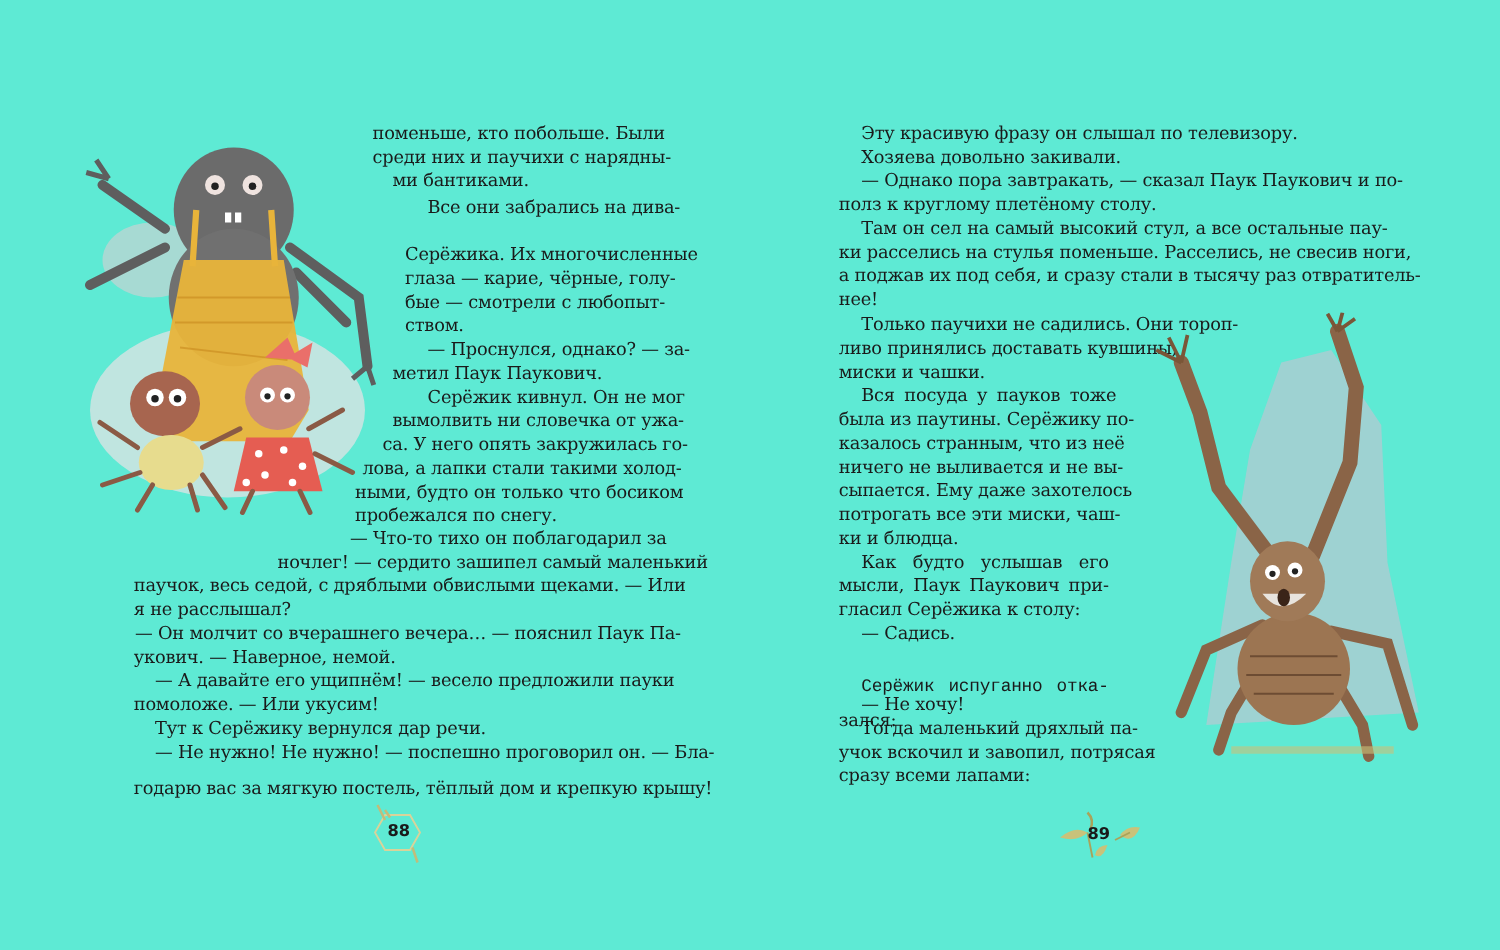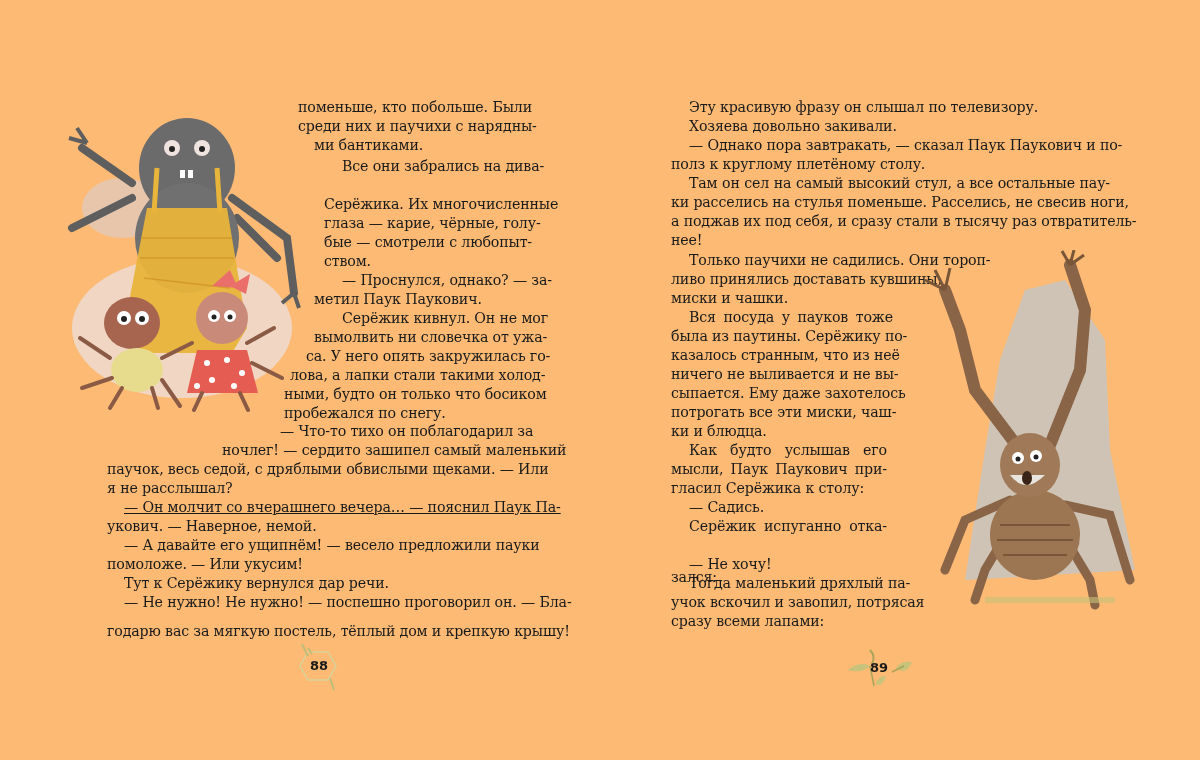--- a/index.html
+++ b/index.html
@@ -1,18 +1,18 @@
 <!DOCTYPE html>
 <html><head>
 <meta charset="utf-8">
 <style>
   html, body { margin: 0; padding: 0; background: #ffffff; }
   body { width: 1200px; height: 760px; position: relative; overflow: hidden;
          font-family: "DejaVu Serif", "Liberation Serif", serif; color: #1a1a1a; }
-  .spread { position: absolute; left: 0; top: 0; width: 1200px; height: 760px; background: #fdba74; }
+  .spread { position: absolute; left: 0; top: 0; width: 1200px; height: 760px; background: #5eead4; }
   .page { position: absolute; top: 0; height: 760px; }
   .page-left { left: 0; width: 600px; }
   .page-right { left: 600px; width: 600px; }
   .line { position: absolute; font-size: 14.2px; line-height: 19px; white-space: nowrap; letter-spacing: -0.15px; }
   .just { text-align: justify; text-align-last: justify; }
   .pnum { position: absolute; font-family: "DejaVu Sans", "Liberation Sans", sans-serif; font-weight: bold; font-size: 13px; color: #1a1a1a; }
   .illus { position: absolute; }
 </style>
 </head>
 <body>
@@ -80,21 +80,21 @@
     <div class="line just" style="left:342px; top:309px; width:190px;">Серёжик кивнул. Он не мог</div>
     <div class="line just" style="left:314px; top:328px; width:218px;">вымолвить ни словечка от ужа-</div>
     <div class="line just" style="left:306px; top:347px; width:226px;">са. У него опять закружилась го-</div>
     <div class="line just" style="left:290px; top:366px; width:242px;">лова, а лапки стали такими холод-</div>
     <div class="line just" style="left:284px; top:385px; width:248px;">ными, будто он только что босиком</div>
     <div class="line" style="left:284px; top:404px;text-align:right;">пробежался по снегу.</div>
     <div class="line just" style="left:280px; top:422px; width:252px;">— Что-то тихо он поблагодарил за</div>
     <div class="line just" style="left:222px; top:441px; width:310px;">ночлег! — сердито зашипел самый маленький</div>
     <div class="line just" style="left:107px; top:460px; width:425px;">паучок, весь седой, с дряблыми обвислыми щеками. — Или</div>
     <div class="line" style="left:107px; top:479px;">я не расслышал?</div>
-    <div class="line just" style="left:124px; top:498px; width:408px;text-decoration:underline;">— Он молчит со вчерашнего вечера… — пояснил Паук Па-</div>
+    <div class="line just" style="left:108px; top:498px; width:408px;">— Он молчит со вчерашнего вечера… — пояснил Паук Па-</div>
     <div class="line" style="left:107px; top:517px;">укович. — Наверное, немой.</div>
     <div class="line just" style="left:124px; top:536px; width:408px;">— А давайте его ущипнём! — весело предложили пауки</div>
     <div class="line" style="left:107px; top:555px;">помоложе. — Или укусим!</div>
     <div class="line" style="left:124px; top:574px;">Тут к Серёжику вернулся дар речи.</div>
     <div class="line just" style="left:124px; top:593px; width:408px;">— Не нужно! Не нужно! — поспешно проговорил он. — Бла-</div>
     <div class="line just" style="left:107px; top:612px; width:425px;margin-top:10px;">годарю вас за мягкую постель, тёплый дом и крепкую крышу!</div>
 
     <svg class="illus" style="left:284px; top:642px;" width="70" height="52" viewBox="0 0 70 52">
       <path d="M16 24 L24 10 L44 10 L52 24 L44 38 L24 38 Z" fill="none" stroke="#d9d39a" stroke-width="1.5"></path>
       <path d="M18 2 L24 14 M24 6 L28 12 M46 36 L50 48" stroke="#c2bc7a" stroke-width="2" fill="none"></path>
@@ -119,21 +119,21 @@
     <div class="line just" style="left:71px; top:327px; width:222px;">была из паутины. Серёжику по-</div>
     <div class="line" style="left:71px; top:346px;">казалось странным, что из неё</div>
     <div class="line just" style="left:71px; top:365px; width:222px;">ничего не выливается и не вы-</div>
     <div class="line just" style="left:71px; top:384px; width:222px;">сыпается. Ему даже захотелось</div>
     <div class="line just" style="left:71px; top:403px; width:222px;">потрогать все эти миски, чаш-</div>
     <div class="line" style="left:71px; top:422px;">ки и блюдца.</div>
     <div class="line just" style="left:89px; top:441px; width:198px;">Как будто услышав его</div>
     <div class="line just" style="left:71px; top:460px; width:216px;">мысли, Паук Паукович при-</div>
     <div class="line" style="left:71px; top:479px;">гласил Серёжика к столу:</div>
     <div class="line" style="left:89px; top:498px;">— Садись.</div>
-    <div class="line just" style="left:89px; top:517px; width:198px;">Серёжик испуганно отка-</div>
+    <div class="line just" style="left:89px; top:541px; width:198px;font-family:Liberation Mono, monospace;">Серёжик испуганно отка-</div>
     <div class="line" style="left:71px; top:568px;">зался:</div>
     <div class="line" style="left:89px; top:555px;">— Не хочу!</div>
     <div class="line just" style="left:89px; top:574px; width:212px;">Тогда маленький дряхлый па-</div>
     <div class="line just" style="left:71px; top:593px; width:230px;">учок вскочил и завопил, потрясая</div>
     <div class="line" style="left:71px; top:612px;">сразу всеми лапами:</div>
 
     <svg class="illus" style="left:305px; top:250px;" width="250" height="370" viewBox="0 0 250 370">
       <path d="M120 40 L160 30 L200 90 L205 200 L230 320 L60 330 L80 200 L95 110 Z" fill="#b9c8d2" opacity="0.7"></path>
 
       <path d="M115 200 L70 140 L55 80 L40 40" stroke="#8a6447" stroke-width="12" fill="none" stroke-linecap="round"></path>

